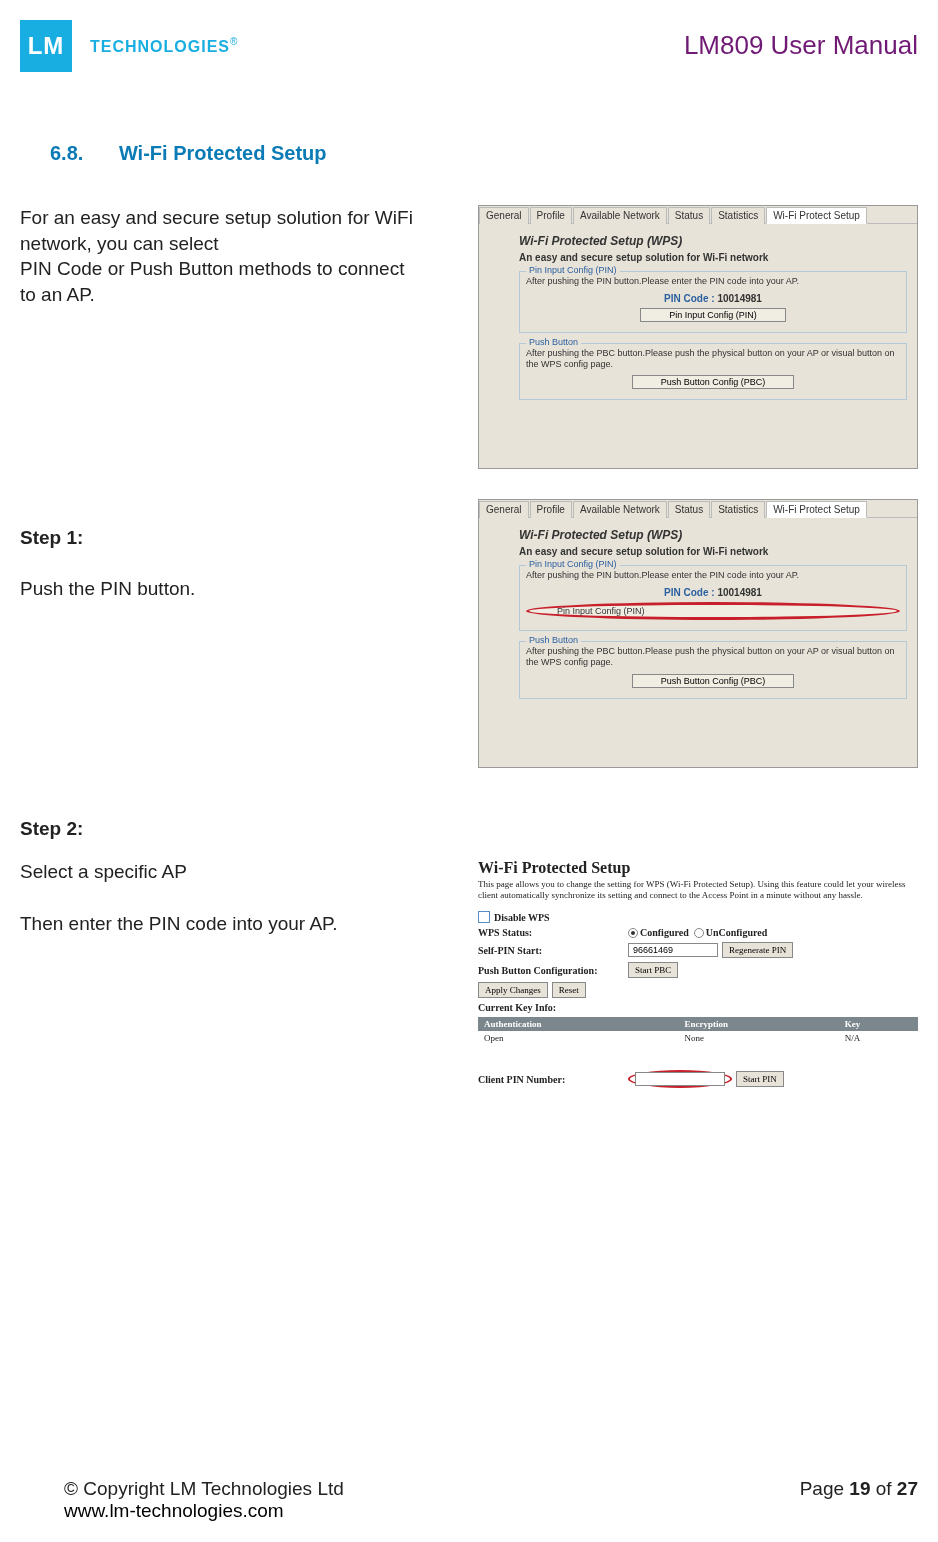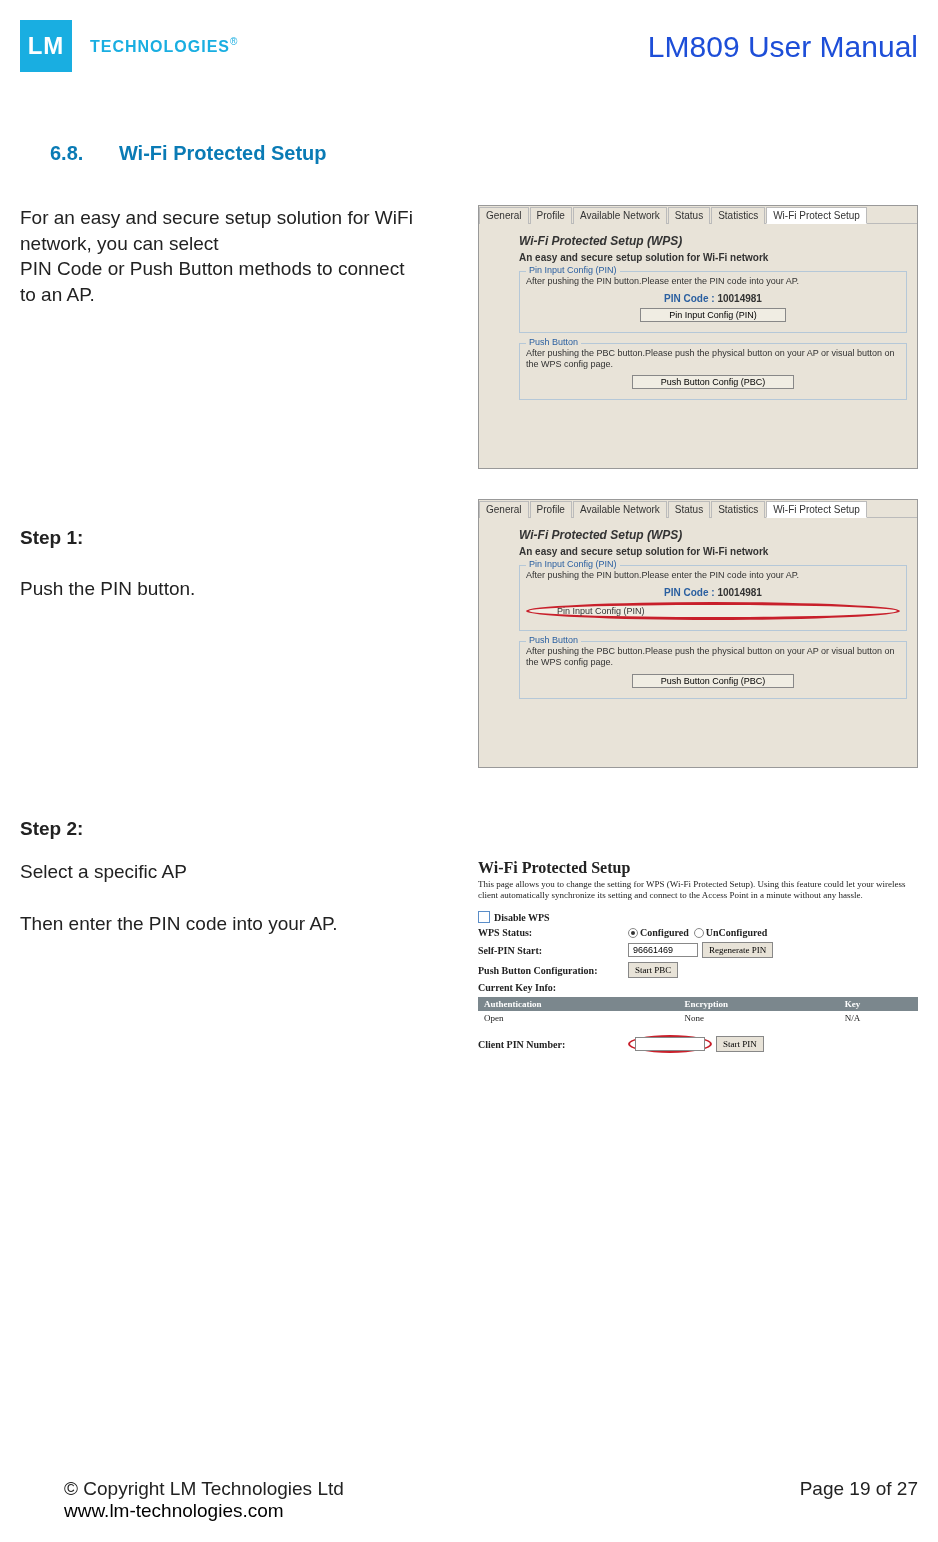--- a/index.html
+++ b/index.html
@@ -46,22 +46,22 @@
     font-size: 16px;
     letter-spacing: 1px;
     position: relative;
   }
   .logo-reg {
     color: #19aee1;
     font-size: 10px;
     vertical-align: super;
   }
   .doc-title {
-    font-size: 30px;
-    color: #1d4ed8;
+    font-size: 26px;
+    color: #701a75;
     margin-top: 10px;
   }
   .section-heading {
     color: #0a7bb5;
     font-weight: bold;
     font-size: 20px;
     margin: 70px 0 40px 30px;
   }
   .section-number { margin-right: 30px; }
   .two-col {
@@ -191,35 +191,35 @@
     font-weight: bold;
     font-size: 10px;
   }
   .ap-row .lbl { width: 150px; }
   .ap-input {
     border: 1px solid #888;
     background: #fff;
     font-size: 9px;
     padding: 0 4px;
     height: 14px;
-    width: 70px;
+    width: 90px;
   }
   .ap-btn {
     border: 1px solid #888;
     background: #e8e3d8;
     font-size: 9px;
     padding: 0 6px;
     height: 16px;
     margin-left: 4px;
     font-family: inherit;
   }
   .ap-table {
     width: 100%;
     border-collapse: collapse;
-    margin: 4px 0 10px 0;
+    margin: 4px 0 25px 0;
   }
   .ap-table th {
     background: #7b878d;
     color: #fff;
     font-size: 9px;
     text-align: left;
     padding: 2px 6px;
     font-weight: bold;
   }
   .ap-table td {
@@ -261,21 +261,21 @@
     position: absolute;
     bottom: 20px;
     left: 20px;
     right: 20px;
     display: flex;
     justify-content: space-between;
     font-size: 19px;
     margin-left: 44px;
   }
   .footer a { color: #000000; text-decoration: none; }
-  .footer .pg b { font-weight: normal; }
+  .footer .pg b { font-weight: bold; }
 </style>
 </head>
 <body>
 
 <div class="page">
 
   <div class="header">
     <div class="logo">
       <div class="logo-mark">LM</div>
       <div>
@@ -404,20 +404,24 @@
           <span class="lbl">Self-PIN Start:</span>
           <input class="ap-input" value="96661469" style="">
           <button class="ap-btn">Regenerate PIN</button>
         </div>
 
         <div class="ap-row">
           <span class="lbl">Push Button Configuration:</span>
           <button class="ap-btn" style="margin-left:0">Start PBC</button>
         </div>
 
+        <div class="ap-row">
+          <button class="ap-btn" style="margin-left:0">Apply Changes</button>
+          <button class="ap-btn">Reset</button>
+        </div>
 
         <div class="ap-row">
           <span class="lbl">Current Key Info:</span>
         </div>
 
         <table class="ap-table">
           <tbody>
               <tr>
             <th>Authentication</th>
             <th>Encryption</th>

